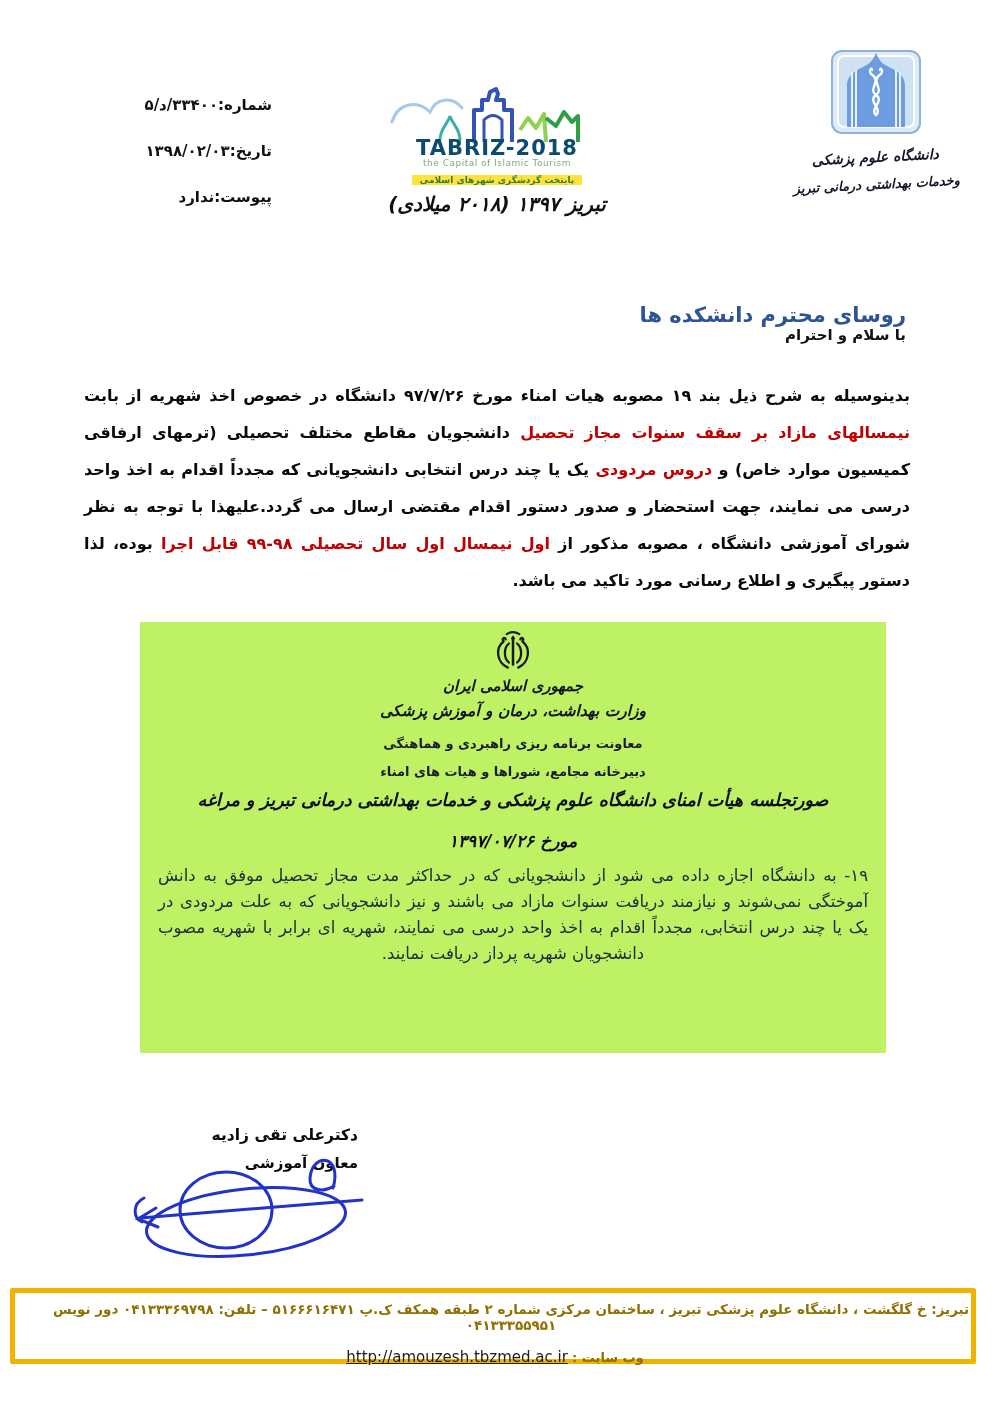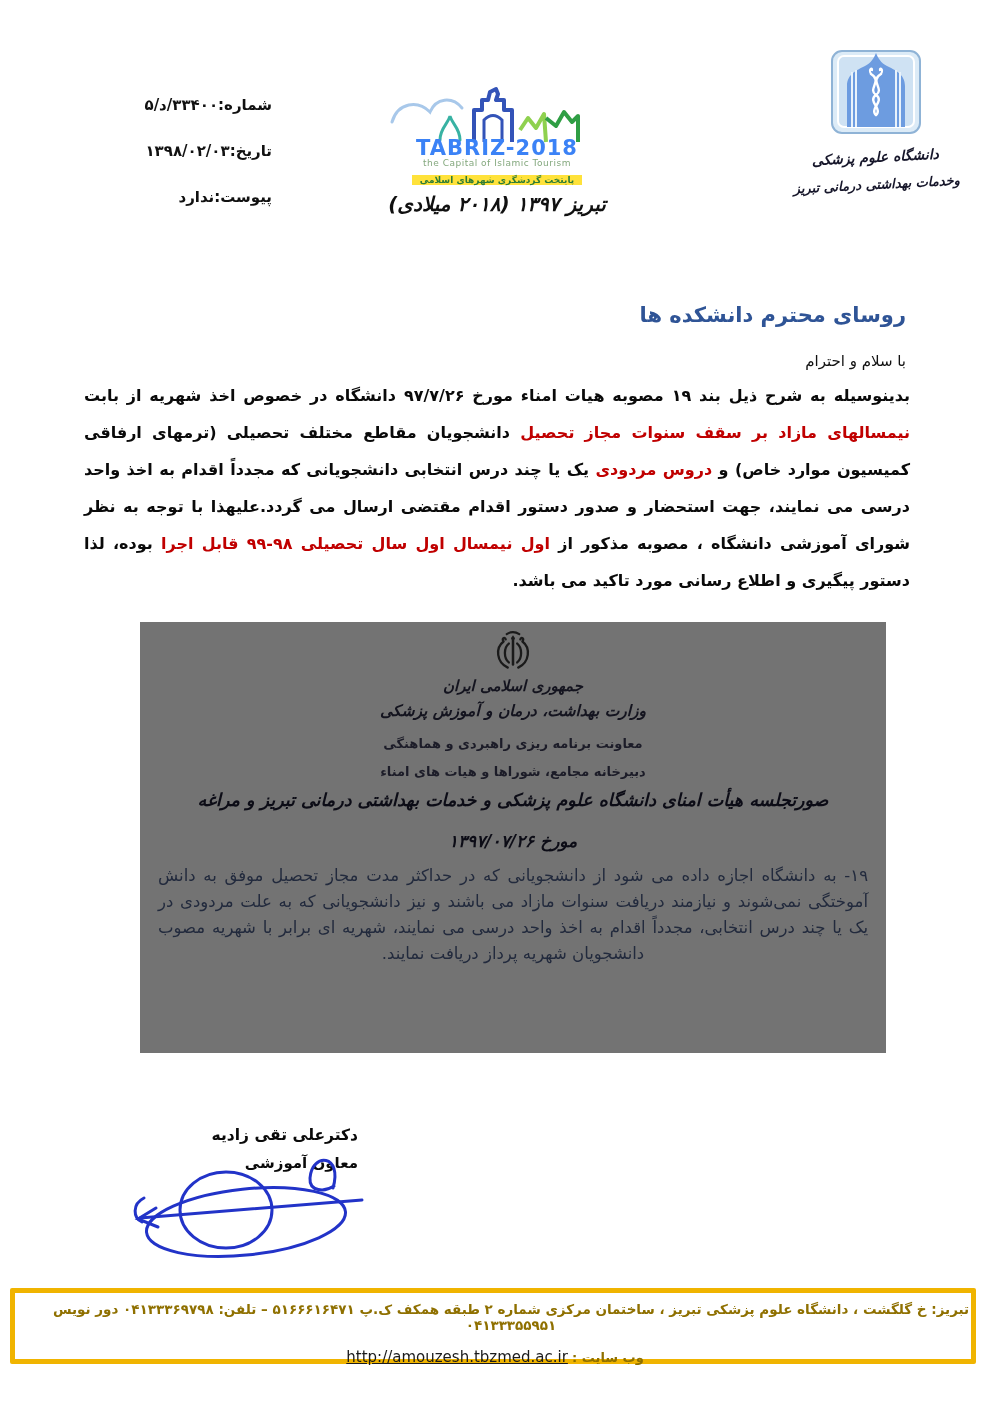--- a/index.html
+++ b/index.html
@@ -6,46 +6,46 @@
   .page{position:relative;width:992px;height:1403px;background:#fff;overflow:hidden;
         font-family:"DejaVu Sans",sans-serif;color:#000;}
 
   
   .meta{position:absolute;top:96px;left:58px;width:214px;direction:rtl;text-align:right;
         font-size:15px;font-weight:bold;color:#111;}
   .meta .row{margin-bottom:28px;}
 
   
   .tlogo{position:absolute;left:383px;top:86px;width:228px;text-align:center;}
-  .tlogo .ttl{font-size:21px;font-weight:bold;color:#3b82f6;letter-spacing:1px;margin-top:-12px;line-height:20px;}
+  .tlogo .ttl{font-size:21px;font-weight:bold;color:#0c4a6e;letter-spacing:1px;margin-top:-12px;line-height:20px;}
   .tlogo .sub{font-size:9px;color:#84a87e;margin-top:0px;letter-spacing:.5px;}
   .tlogo .subfa{display:inline-block;font-size:9px;font-weight:bold;color:#2f7d36;
         background:#ffe23a;padding:0 8px;margin-top:1px;direction:rtl;}
   .tlogo .cap{margin-top:5px;font-size:20px;font-weight:bold;font-style:italic;color:#101010;direction:rtl;}
 
   
   .ulogo{position:absolute;left:778px;top:50px;width:196px;text-align:center;}
   .ulogo .cap{direction:rtl;font-style:italic;font-weight:bold;color:#16162a;
         transform:rotate(-3deg);margin-top:6px;line-height:27px;}
   .ulogo .cap .l1{font-size:14px;}
   .ulogo .cap .l2{font-size:13px;}
 
   
   .recipient{position:absolute;right:86px;top:303px;direction:rtl;color:#2f5496;
         font-size:21px;font-weight:bold;}
-  .salutation{position:absolute;right:86px;top:352px;direction:rtl;color:#111;
-        font-size:15px;font-weight:normal;}
+  .salutation{position:absolute;right:86px;top:326px;direction:rtl;color:#111;
+        font-size:15px;font-weight:bold;}
 
   
   .body-par{position:absolute;top:377px;left:84px;right:82px;direction:rtl;
         text-align:justify;font-size:16px;font-weight:bold;line-height:37px;color:#0a0a0a;}
   .body-par .red{color:#c00000;}
 
   
-  .mbox{position:absolute;left:140px;top:622px;width:746px;height:431px;background:#737373;
+  .mbox{position:absolute;left:140px;top:622px;width:746px;height:431px;background:#bef264;
         text-align:center;}
   .mbox .emblem{margin-top:9px;}
   .mbox .republic{direction:rtl;font-style:italic;font-weight:bold;font-size:15px;color:#14141f;margin-top:-2px;}
   .mbox .ministry{direction:rtl;font-style:italic;font-weight:bold;font-size:15.5px;color:#14141f;margin-top:7px;}
   .mbox .dept1{direction:rtl;font-weight:bold;font-size:13px;color:#1c1c28;margin-top:16px;}
   .mbox .dept2{direction:rtl;font-weight:bold;font-size:13px;color:#1c1c28;margin-top:13px;}
   .mbox .mtitle{direction:rtl;font-weight:bold;font-style:italic;font-size:17.5px;color:#0c0c16;margin-top:11px;}
   .mbox .mdate{direction:rtl;font-weight:bold;font-style:italic;font-size:17px;color:#0c0c16;margin-top:21px;}
   .mbox .item{direction:rtl;text-align:justify;text-align-last:center;font-size:16.5px;font-weight:normal;
         color:#222a3d;line-height:26px;margin:12px 18px 0 18px;}

